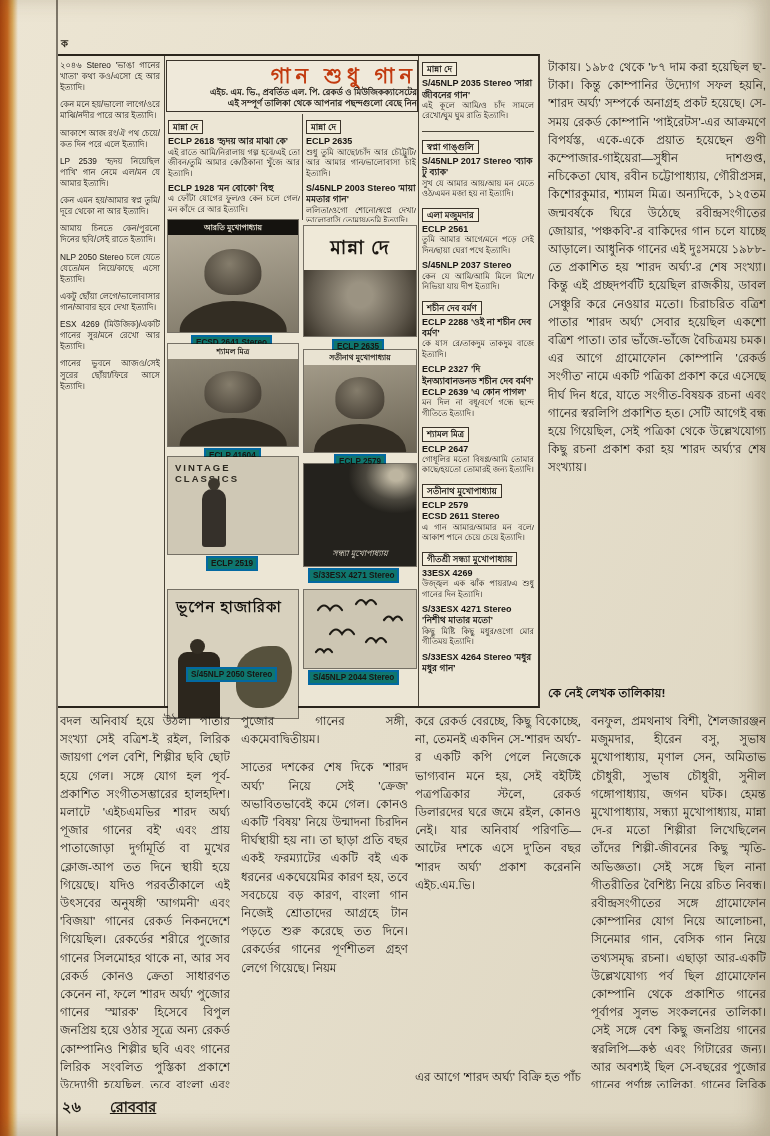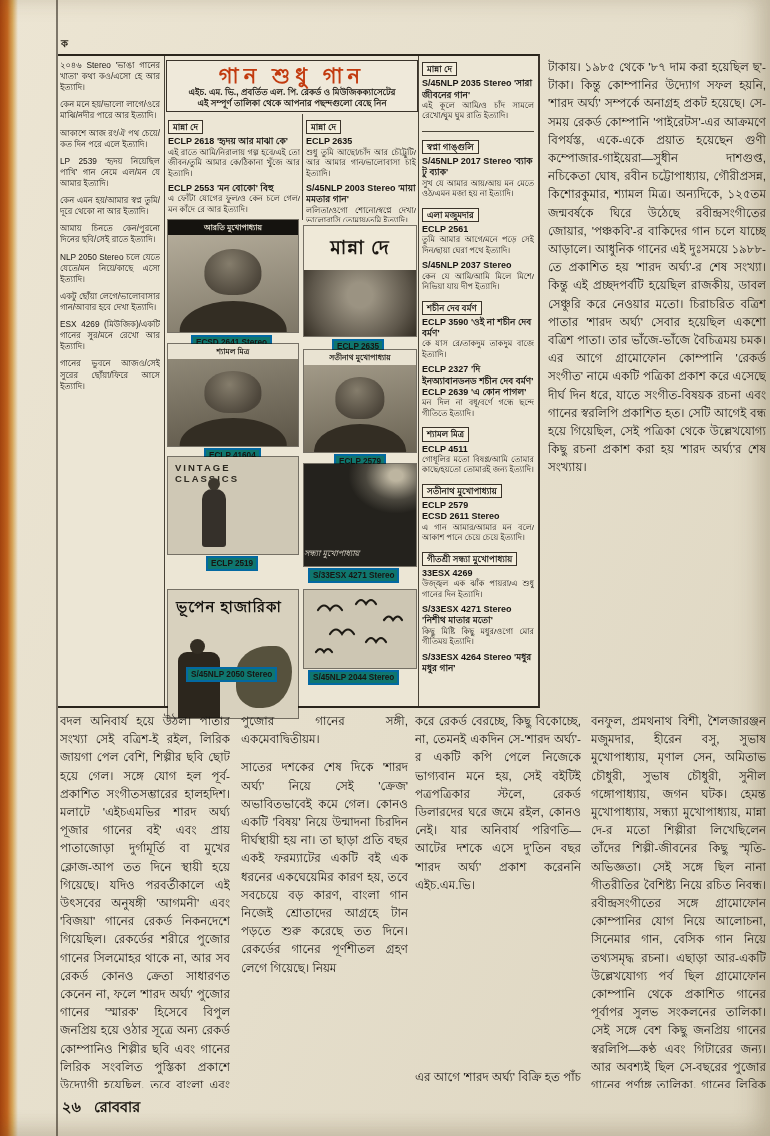--- a/index.html
+++ b/index.html
@@ -15,21 +15,21 @@
   .left-strip{position:absolute;left:0;top:0;width:18px;height:1136px;
     background:linear-gradient(to right,#a9430e,#c3651f 40%,#d8a95e 70%,rgba(216,169,94,0));}
   .edge-line{position:absolute;left:56px;top:0;width:2px;height:1136px;background:rgba(35,28,18,.55);}
   .corner-frag{position:absolute;left:61px;top:36px;font-size:10px;font-weight:bold;color:#2a251c;}
 
   
   .ad{position:absolute;left:58px;top:54px;width:480px;height:650px;
     background:#ece6d5;border-top:2px solid #2a251c;border-bottom:2px solid #2a251c;border-right:2px solid #3a332a;}
   .vl{position:absolute;width:1px;background:#4a4438;}
   .ad-header{position:absolute;left:108px;top:4px;width:252px;height:52px;border:1px solid #3a332a;
-    background:#efe9da;text-align:center;padding-top:3px;box-sizing:border-box;}
+    background:#efe9da;text-align:right;padding-top:3px;box-sizing:border-box;}
   .ad-title{font-size:21px;font-weight:bold;letter-spacing:5px;color:#c23a0f;line-height:1.1;}
   .ad-sub{font-size:8.6px;font-weight:bold;color:#1c1812;line-height:1.25;}
 
   .lst{position:absolute;overflow:hidden;box-sizing:border-box;}
   .lst p{margin:0 0 6px 0;font-size:8.3px;line-height:1.34;text-align:justify;}
   .artist-label{display:inline-block;border:1px solid #3a332a;background:#f4eedd;font-weight:bold;
     font-size:8.6px;line-height:1.2;padding:1px 4px;margin:2px 0 2px 0;}
   .cat{font-weight:bold;font-size:9px;line-height:1.25;margin-top:0;}
   .ttl{font-weight:bold;}
   .desc{font-size:8.1px;line-height:1.3;text-align:justify;margin-bottom:4px;}
@@ -53,21 +53,21 @@
   .cv2 .cv-photo::before,.cv2 .cv-photo::after{display:none;}
   .cv5{background:#cfc8b5;}
   .cv5-text{font-weight:bold;font-size:9.5px;letter-spacing:2px;color:#2d2920;padding:5px 0 0 7px;}
   .cv5-person{position:absolute;left:34px;top:32px;width:24px;height:58px;background:#35302a;
     border-radius:10px 10px 3px 3px;}
   .cv5-person::before{content:"";position:absolute;left:6px;top:-11px;width:12px;height:12px;
     border-radius:50%;background:#3c372e;}
   .cv6{background:#24221d;}
   .cv6::before{content:"";position:absolute;right:-12px;top:-14px;width:80px;height:64px;
     background:radial-gradient(ellipse at 60% 40%,#bdb5a0 10%,rgba(189,181,160,.25) 45%,transparent 70%);}
-  .cv6-caption{position:absolute;bottom:6px;left:0;right:0;text-align:left;color:#efe9da;
+  .cv6-caption{position:absolute;bottom:6px;left:0;right:0;text-align:center;color:#efe9da;
     font-size:8px;font-style:italic;}
   .cv7{background:#d8d1be;margin-top:28px;}
   .cv7-name{font-weight:bold;font-size:15px;letter-spacing:1px;color:#15130f;padding:5px 0 0 8px;}
   .cv7-fig{position:absolute;left:10px;bottom:0;width:42px;height:66px;background:#2c261d;
     border-radius:9px 9px 0 0;}
   .cv7-fig::before{content:"";position:absolute;left:12px;top:-13px;width:15px;height:15px;
     border-radius:50%;background:#332d23;}
   .cv7-map{position:absolute;right:6px;bottom:10px;width:56px;height:62px;background:#48422f;
     border-radius:62% 30% 55% 42%/48% 44% 62% 36%;opacity:.9;}
   .cv8{background:#cdc6b3;}
@@ -75,21 +75,21 @@
     font-size:8.2px;line-height:11px;padding:0 3px;white-space:nowrap;}
 
   
   .artcol{position:absolute;overflow:hidden;box-sizing:border-box;}
   .artcol p{margin:0 0 10px 0;font-size:11.8px;line-height:18.2px;text-align:justify;}
   .lastline{position:absolute;bottom:2px;left:0;right:0;margin:0 !important;}
   .centerline{text-align:center !important;}
   .lead{font-weight:bold;}
 
   .footer{position:absolute;left:62px;top:1096px;font-size:14.5px;font-weight:bold;color:#1a1610;}
-  .footer .mag{margin-left:9px;}
+  .footer .mag{margin-left:25px;text-decoration:underline;}
 </style>
 </head>
 <body>
 
 <div class="page">
   <div class="left-strip"></div>
   <div class="edge-line"></div>
   <span class="corner-frag">ক</span>
 
   <div class="ad">
@@ -113,21 +113,21 @@
       <p>NLP 2050 Stereo চলে যেতে যেতে/মন নিয়ে/কাছে এসো ইত্যাদি।</p>
       <p>একটু ছোঁয়া লেগে/ভালোবাসার গান/আবার হবে দেখা ইত্যাদি।</p>
       <p>ESX 4269 (মিউজিক)/একটি গানের সুর/মনে রেখো আর ইত্যাদি।</p>
       <p>গানের ভুবনে আজও/সেই সুরের ছোঁয়া/ফিরে আসে ইত্যাদি।</p>
     </div>
 
     <div class="lst" style="left:110px;top:60px;width:132px;height:102px">
       <span class="artist-label">মান্না দে</span>
       <div class="cat"><span>ECLP 2618</span> <span class="ttl">'হৃদয় আর মাঝা কে'</span></div>
       <div class="desc">এই রাতে আমি/নিরালায় গল্প হবে/এই তো জীবন/তুমি আমার কে/ঠিকানা খুঁজে আর ইত্যাদি।</div>
-      <div class="cat"><span>ECLP 2553</span> <span class="ttl">'মন বোকো' বিহু</span></div>
+      <div class="cat"><span>ECLP 1928</span> <span class="ttl">'মন বোকো' বিহু</span></div>
       <div class="desc">এ ফোঁটা যোগের ফুল/ও কেন চলে গেল/মন কাঁদে রে আর ইত্যাদি।</div>
     </div>
 
     <div class="lst" style="left:248px;top:60px;width:110px;height:106px">
       <span class="artist-label">মান্না দে</span>
       <div class="cat"><span>ECLP 2635</span> <span class="ttl"></span></div>
       <div class="desc">শুধু তুমি আছো/চাঁদ আর চৌট্রুটি/আর আমার গান/ভালোবাসা চাই ইত্যাদি।</div>
       <div class="cat"><span>S/45NLP 2003 Stereo</span> <span class="ttl">'মায়া মমতার গান'</span></div>
       <div class="desc">ললিতা/ওগো শোনো/স্বপ্নে দেখা/ভালোবাসি তোমায়/তুমি ইত্যাদি।</div>
     </div>
@@ -143,28 +143,28 @@
       <div class="cat"><span>S/45NLP 2017 Stereo</span> <span class="ttl">'ব্যাক টু ব্যাক'</span></div>
       <div class="desc">সুখ যে আমার আয়/আয় মন মেতে ওঠ/এমন মজা হয় না ইত্যাদি।</div>
 
       <span class="artist-label">এলা মজুমদার</span>
       <div class="cat"><span>ECLP 2561</span></div>
       <div class="desc">তুমি আমার আগে/মনে পড়ে সেই দিন/ছায়া ঘেরা পথে ইত্যাদি।</div>
       <div class="cat"><span>S/45NLP 2037 Stereo</span></div>
       <div class="desc">কেন যে আমি/আমি মিলে মিশে/নিভিয়া যায় দীপ ইত্যাদি।</div>
 
       <span class="artist-label">শচীন দেব বর্মণ</span>
-      <div class="cat"><span>ECLP 3590</span> <span class="ttl">'ওই না শচীন দেব বর্মণ'</span></div>
+      <div class="cat"><span>ECLP 2288</span> <span class="ttl">'ওই না শচীন দেব বর্মণ'</span></div>
       <div class="desc">কে যাস রে/তাকদুম তাকদুম বাজে ইত্যাদি।</div>
       <div class="cat"><span>ECLP 2327</span> <span class="ttl">'দি ইনঅ্যাবানডনড শচীন দেব বর্মণ'</span></div>
       <div class="cat"><span>ECLP 2639</span> <span class="ttl">'এ কোন পাগল'</span></div>
       <div class="desc">মন দিল না বধূ/বর্ণে গন্ধে ছন্দে গীতিতে ইত্যাদি।</div>
 
       <span class="artist-label">শ্যামল মিত্র</span>
-      <div class="cat"><span>ECLP 4511</span></div>
+      <div class="cat"><span>ECLP 2647</span></div>
       <div class="desc">গোধূলির মতো বিষণ্ণ/আমি তোমার কাছে/হয়তো তোমারই জন্য ইত্যাদি।</div>
 
       <span class="artist-label">সতীনাথ মুখোপাধ্যায়</span>
       <div class="cat"><span>ECLP 2579</span></div>
       <div class="cat"><span>ECSD 2611 Stereo</span></div>
       <div class="desc">এ গান আমার/আমার মন বলে/আকাশ পানে চেয়ে চেয়ে ইত্যাদি।</div>
 
       <span class="artist-label">গীতশ্রী সন্ধ্যা মুখোপাধ্যায়</span>
       <div class="cat"><span>33ESX 4269</span></div>
       <div class="desc">উজ্জ্বল এক ঝাঁক পায়রা/এ শুধু গানের দিন ইত্যাদি।</div>
@@ -226,20 +226,21 @@
           <path d="M62 52 q5 -8 10 0 q5 -8 10 0"></path>
           <path d="M12 62 q4 -6 8 0 q4 -6 8 0"></path>
         </g>
       </svg>
     </div>
     <div class="catlabel" style="left:250px;top:614px">S/45NLP 2044 Stereo</div>
   </div>
 
   <div class="artcol" style="left:548px;top:58px;width:218px;height:646px">
     <p>টাকায়। ১৯৮৫ থেকে '৮৭ দাম করা হয়েছিল ছ'-টাকা। কিন্তু কোম্পানির উদ্যোগ সফল হয়নি, 'শারদ অর্ঘ্য' সম্পর্কে অনাগ্রহ প্রকট হয়েছে। সে-সময় রেকর্ড কোম্পানি 'পাইরেটস'-এর আক্রমণে বিপর্যস্ত, একে-একে প্রয়াত হয়েছেন গুণী কম্পোজার-গাইয়েরা—সুধীন দাশগুপ্ত, নচিকেতা ঘোষ, রবীন চট্টোপাধ্যায়, গৌরীপ্রসন্ন, কিশোরকুমার, শ্যামল মিত্র। অন্যদিকে, ১২৫তম জন্মবর্ষকে ঘিরে উঠেছে রবীন্দ্রসংগীতের জোয়ার, 'পঞ্চকবি'-র বাকিদের গান চলে যাচ্ছে আড়ালে। আধুনিক গানের এই দুঃসময়ে ১৯৮৮-তে প্রকাশিত হয় 'শারদ অর্ঘ্য'-র শেষ সংখ্যা। কিন্তু এই প্রচ্ছদপর্বটি হয়েছিল রাজকীয়, ডাবল সেঞ্চুরি করে নেওয়ার মতো। চিরাচরিত বত্রিশ পাতার 'শারদ অর্ঘ্য' সেবার হয়েছিল একশো বত্রিশ পাতা। তার ভাঁজে-ভাঁজে বৈচিত্রময় চমক। এর আগে গ্রামোফোন কোম্পানি 'রেকর্ড সংগীত' নামে একটি পত্রিকা প্রকাশ করে এসেছে দীর্ঘ দিন ধরে, যাতে সংগীত-বিষয়ক রচনা এবং গানের স্বরলিপি প্রকাশিত হত। সেটি আগেই বন্ধ হয়ে গিয়েছিল, সেই পত্রিকা থেকে উল্লেখযোগ্য কিছু রচনা প্রকাশ করা হয় 'শারদ অর্ঘ্য'র শেষ সংখ্যায়।</p>
+    <p class="lastline lead">কে নেই লেখক তালিকায়!</p>
   </div>
 
   <div class="artcol" style="left:60px;top:712px;width:170px;height:376px">
     <p>বদল অনিবার্য হয়ে উঠল। পাতার সংখ্যা সেই বত্রিশ-ই রইল, লিরিক জায়গা পেল বেশি, শিল্পীর ছবি ছোট হয়ে গেল। সঙ্গে যোগ হল পূর্ব-প্রকাশিত সংগীতসম্ভারের হালহদিশ। মলাটে 'এইচএমভির শারদ অর্ঘ্য পূজার গানের বই' এবং প্রায় পাতাজোড়া দুর্গামূর্তি বা মুখের ক্লোজ-আপ তত দিনে স্থায়ী হয়ে গিয়েছে। যদিও পরবর্তীকালে এই উৎসবের অনুষঙ্গী 'আগমনী' এবং 'বিজয়া' গানের রেকর্ড নিকনদেশে গিয়েছিল। রেকর্ডের শরীরে পুজোর গানের সিলমোহর থাকে না, আর সব রেকর্ড কোনও ক্রেতা সাধারণত কেনেন না, ফলে 'শারদ অর্ঘ্য' পুজোর গানের 'স্মারক' হিসেবে বিপুল জনপ্রিয় হয়ে ওঠার সূত্রে অন্য রেকর্ড কোম্পানিও শিল্পীর ছবি এবং গানের লিরিক সংবলিত পুস্তিকা প্রকাশে উদ্যোগী হয়েছিল, তবে বাংলা এবং বোম্বের তারকা-শিল্পীদের সমাহারে সমৃদ্ধ 'শারদ অর্ঘ্য'-ই হয়ে রইল</p>
   </div>
 
   <div class="artcol" style="left:241px;top:712px;width:167px;height:376px">
     <p>পুজোর গানের সঙ্গী, একমেবাদ্বিতীয়ম।</p>
     <p>সাতের দশকের শেষ দিকে 'শারদ অর্ঘ্য' নিয়ে সেই 'ক্রেজ' অভাবিতভাবেই কমে গেল। কোনও একটি 'বিষয়' নিয়ে উন্মাদনা চিরদিন দীর্ঘস্থায়ী হয় না। তা ছাড়া প্রতি বছর একই ফরম্যাটের একটি বই এক ধরনের একঘেয়েমির কারণ হয়, তবে সবচেয়ে বড় কারণ, বাংলা গান নিজেই শ্রোতাদের আগ্রহে টান পড়তে শুরু করেছে তত দিনে। রেকর্ডের গানের পূর্ণশীতল গ্রহণ লেগে গিয়েছে। নিয়ম</p>
   </div>

